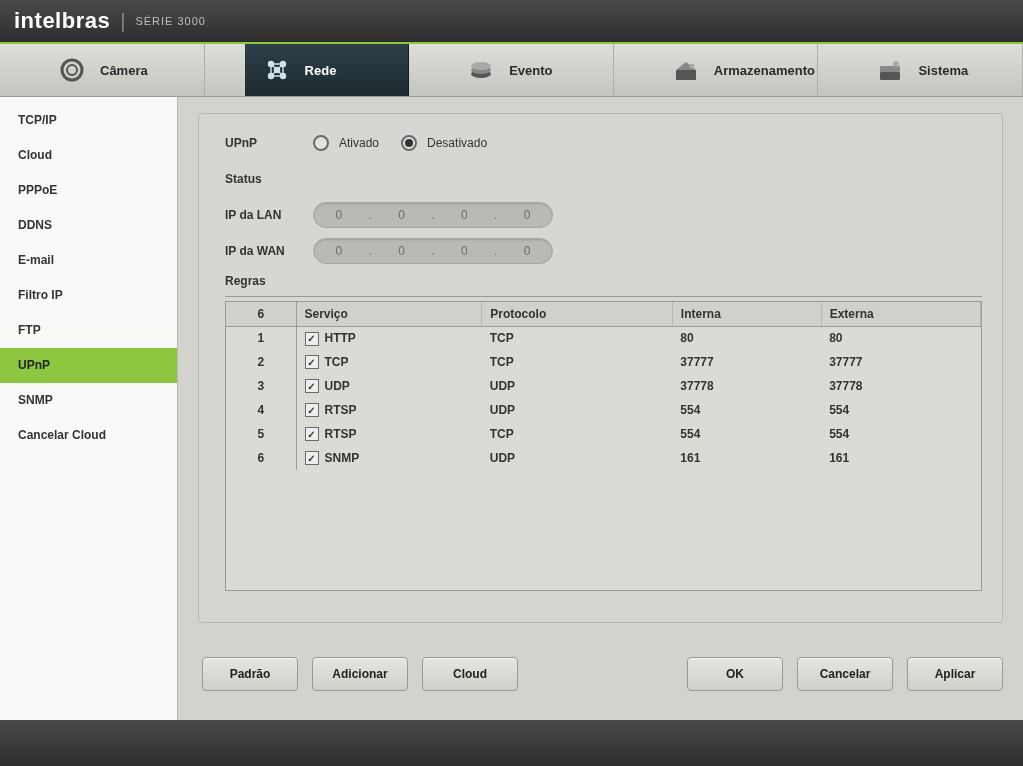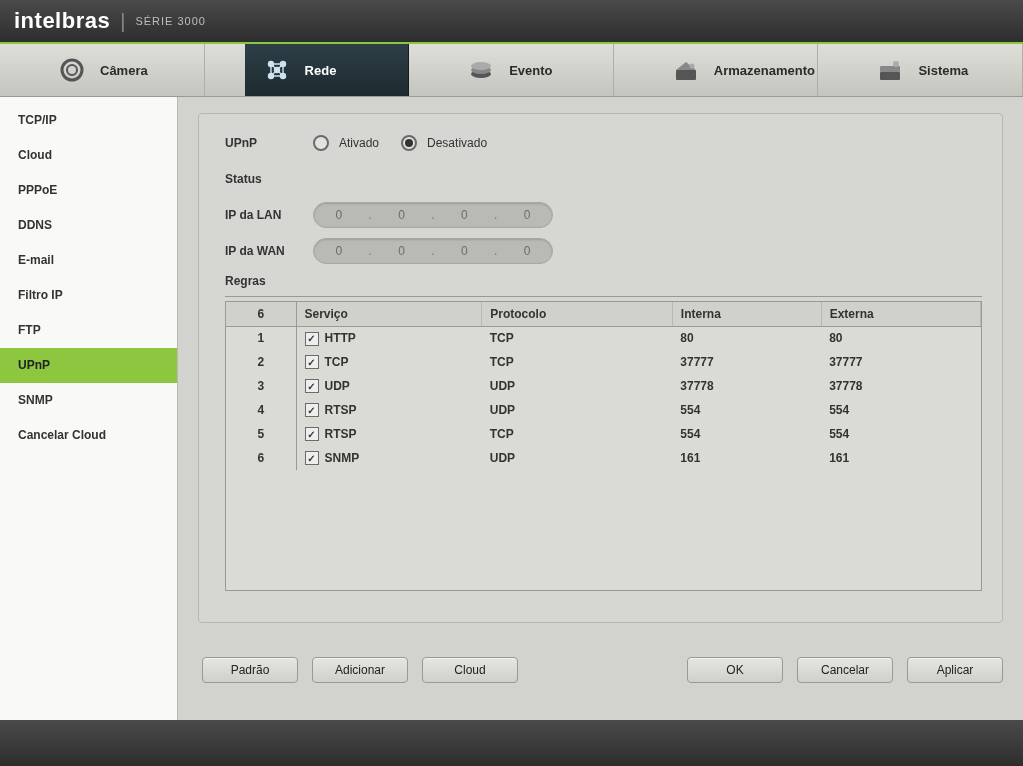--- a/index.html
+++ b/index.html
@@ -215,25 +215,25 @@
   }
   .button-row {
     display: flex;
     gap: 14px;
     margin-top: 34px;
     padding-left: 4px;
   }
   .button-row .spacer { flex: 1; }
   .btn {
     min-width: 96px;
-    height: 26px;
+    height: 34px;
     background: linear-gradient(#e5e6e0, #cfd0ca);
     border: 1px solid #9a9a94;
     border-radius: 4px;
-    font-weight: normal;
+    font-weight: bold;
     font-size: 12px;
     color: #222;
     cursor: pointer;
     box-shadow: 0 1px 0 rgba(255,255,255,0.5) inset;
   }
   .bottombar {
     height: 46px;
     background: linear-gradient(#4a4a4a, #2d2d2d);
   }
 </style>

